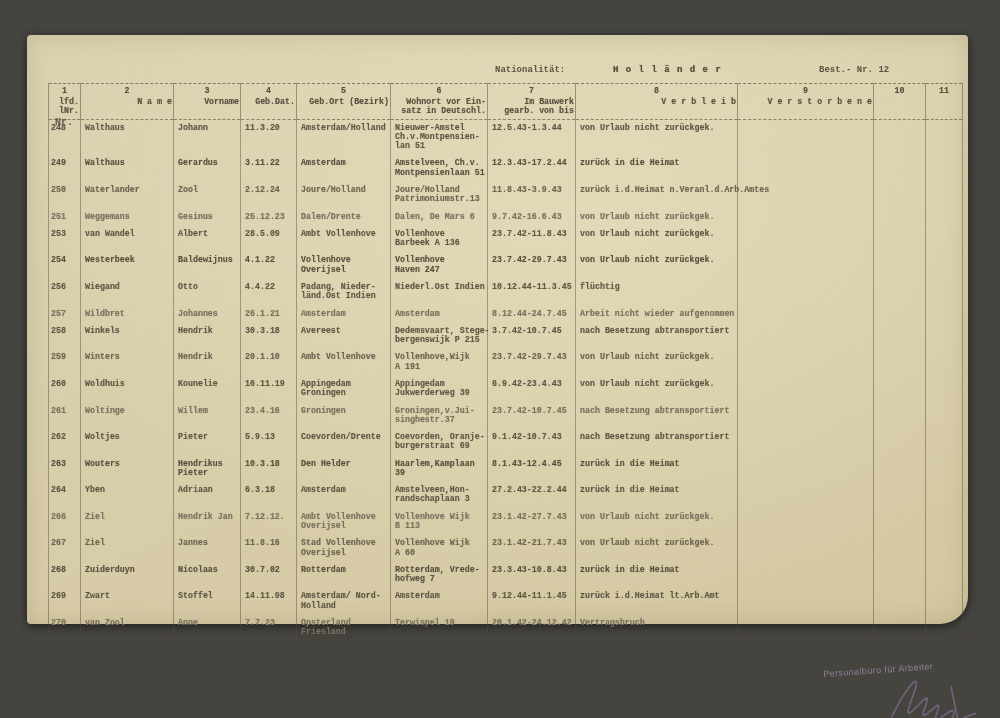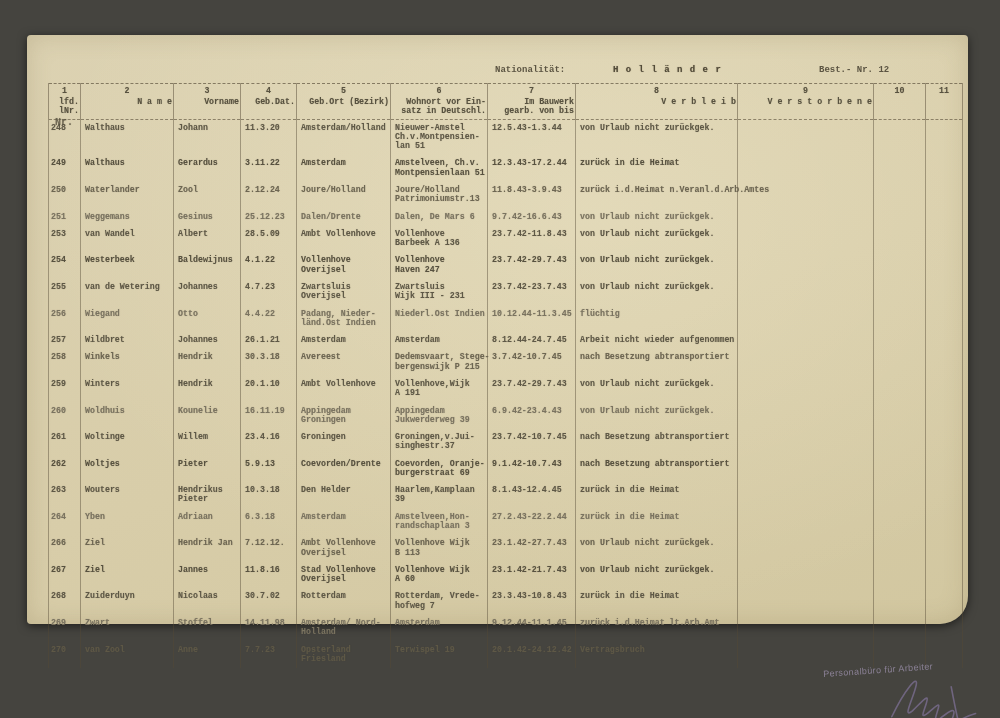--- a/index.html
+++ b/index.html
@@ -219,35 +219,20 @@
 Overijsel</td>
           <td class="c6">Vollenhove
 Haven 247</td>
           <td class="c7">23.7.42-29.7.43</td>
           <td class="c8">von Urlaub nicht zurückgek.</td>
           <td class="c9"></td>
           <td class="c10"></td>
           <td class="c11"></td>
         </tr>
         <tr>
-          <td class="c1">255</td>
-          <td class="c2">van de Wetering</td>
-          <td class="c3">Johannes</td>
-          <td class="c4">4.7.23</td>
-          <td class="c5">Zwartsluis
-Overijsel</td>
-          <td class="c6">Zwartsluis
-Wijk III - 231</td>
-          <td class="c7">23.7.42-23.7.43</td>
-          <td class="c8">von Urlaub nicht zurückgek.</td>
-          <td class="c9"></td>
-          <td class="c10"></td>
-          <td class="c11"></td>
-        </tr>
-        <tr>
           <td class="c1">256</td>
           <td class="c2">Wiegand</td>
           <td class="c3">Otto</td>
           <td class="c4">4.4.22</td>
           <td class="c5">Padang, Nieder-
 länd.Ost Indien</td>
           <td class="c6">Niederl.Ost Indien</td>
           <td class="c7">10.12.44-11.3.45</td>
           <td class="c8">flüchtig</td>
           <td class="c9"></td>

